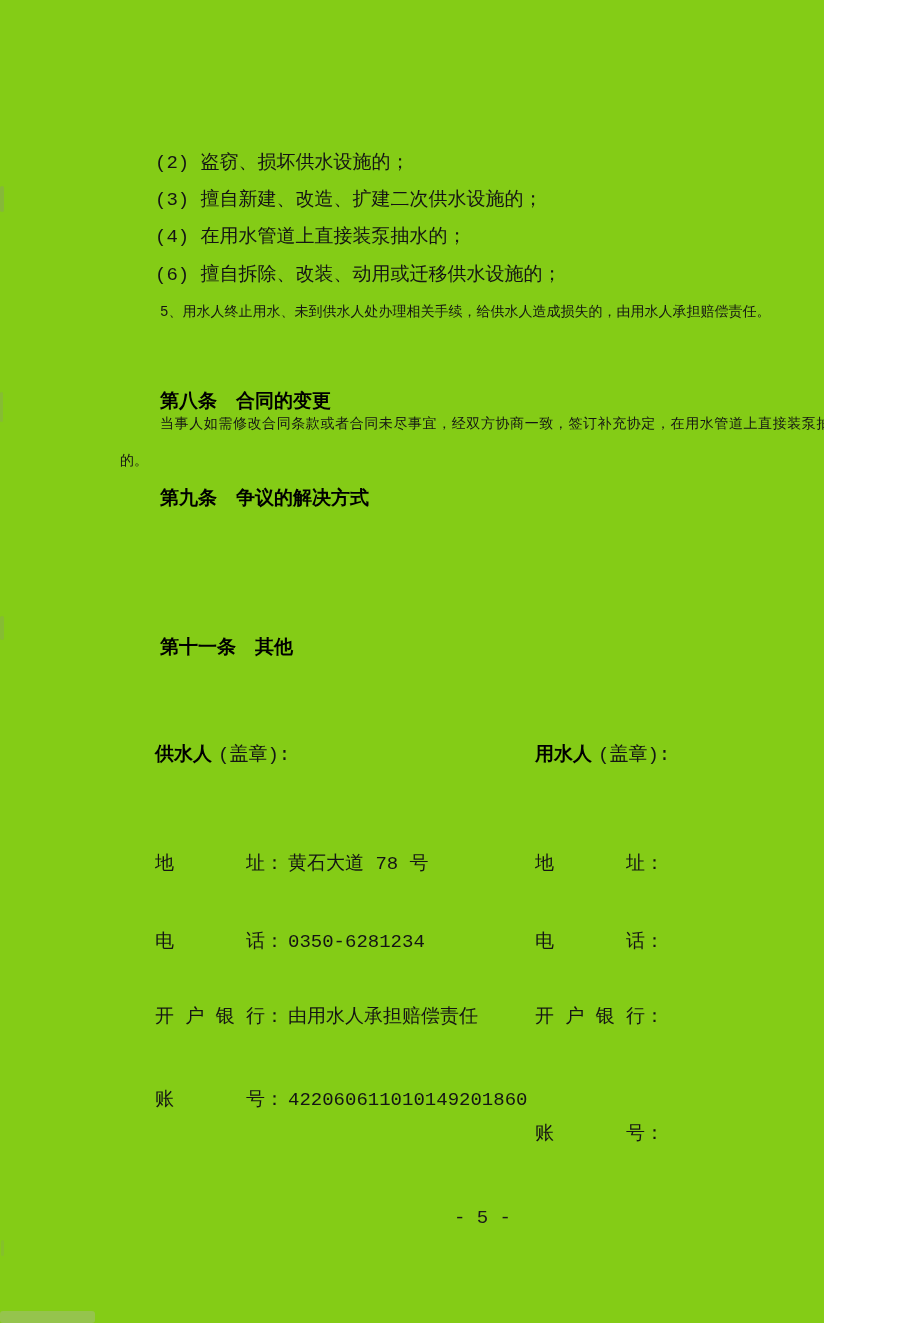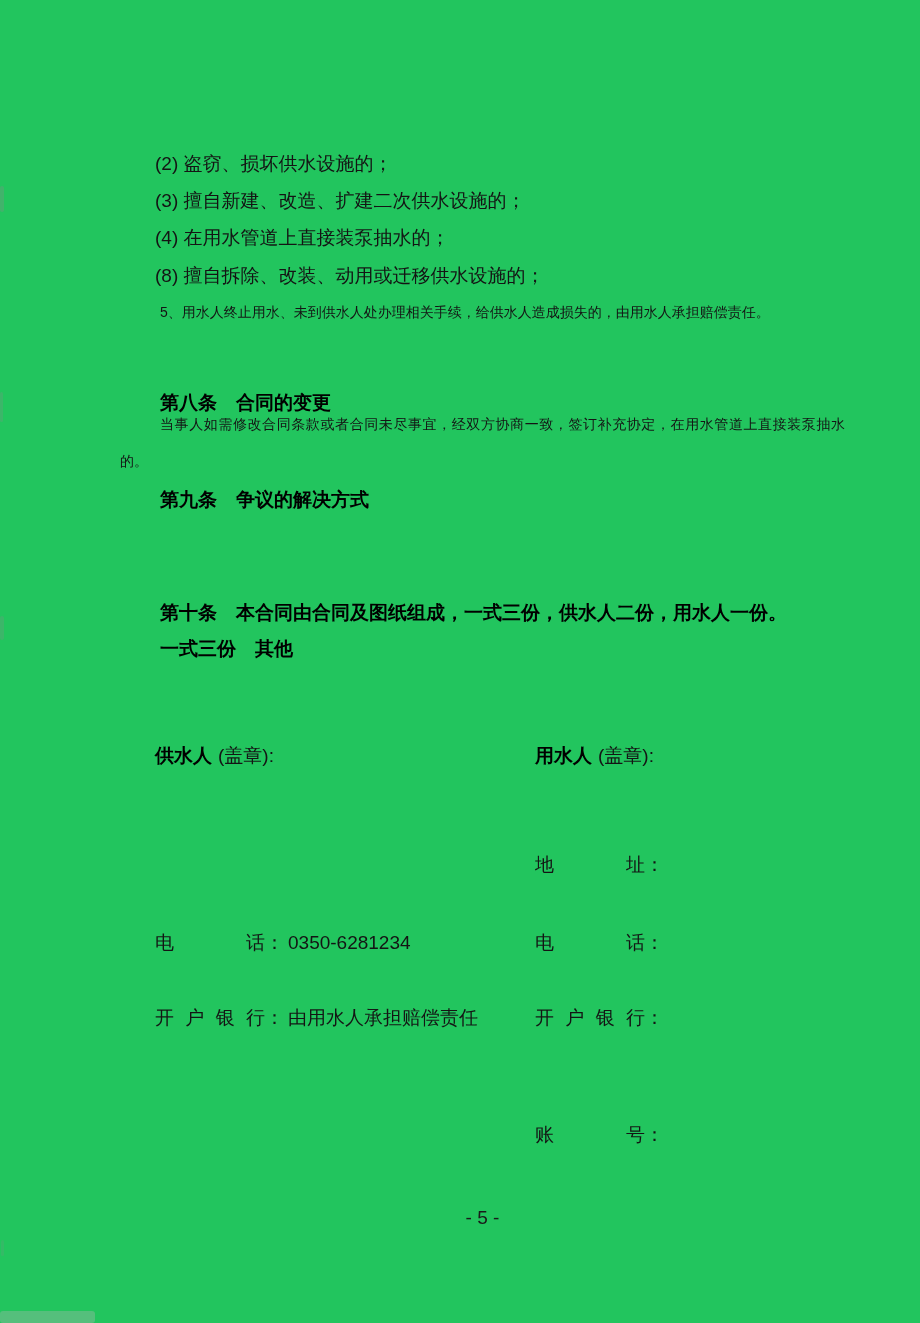--- a/index.html
+++ b/index.html
@@ -2,25 +2,25 @@
 <html><head>
 <meta charset="utf-8">
 <style>
   html, body {
     margin: 0;
     padding: 0;
     background: #ffffff;
   }
   .page {
     position: relative;
-    width: 920px;
+    width: 824px;
     height: 1323px;
-    background: #22c55e;
+    background: #84cc16;
     overflow: hidden;
-    font-family: Liberation Sans, sans-serif;
+    font-family: Liberation Mono, monospace;
     color: #141414;
   }
   .line {
     position: absolute;
     left: 120px;
     width: 725px;
     font-size: 19px;
     line-height: 37.4px;
     white-space: nowrap;
   }
@@ -113,42 +113,47 @@
 
   <div class="artifact a1"></div>
   <div class="artifact a2"></div>
   <div class="artifact a3"></div>
   <div class="artifact a4"></div>
   <div class="artifact blob"></div>
 
   <div class="line clause" style="top:145px">(2) 盗窃、损坏供水设施的；</div>
   <div class="line clause" style="top:182px">(3) 擅自新建、改造、扩建二次供水设施的；</div>
   <div class="line clause" style="top:219px">(4) 在用水管道上直接装泵抽水的；</div>
-  <div class="line clause" style="top:257px">(8) 擅自拆除、改装、动用或迁移供水设施的；</div>
+  <div class="line clause" style="top:257px">(6) 擅自拆除、改装、动用或迁移供水设施的；</div>
 
   <div class="para" style="top:294px">5、用水人终止用水、未到供水人处办理相关手续，给供水人造成损失的，由用水人承担赔偿责任。</div>
 
   <div class="heading" style="top:384px">第八条　合同的变更</div>
   <div class="para" style="top:406px">当事人如需修改合同条款或者合同未尽事宜，经双方协商一致，签订补充协定，在用水管道上直接装泵抽水的。</div>
 
   <div class="heading" style="top:481px">第九条　争议的解决方式</div>
 
-  <div class="heading-wide" style="top:594px">第十条　本合同由合同及图纸组成，一式三份，供水人二份，用水人一份。</div>
 
-  <div class="heading" style="top:630px">一式三份　其他</div>
+  <div class="heading" style="top:630px">第十一条　其他</div>
 
   <div class="sig-line" style="left:155px; top:742px">
     <span class="party">供水人</span><span class="seal">(盖章):</span>
   </div>
 
+  <div class="sig-line" style="left:155px; top:851px">
+    <span class="lbl">地址</span><span class="colon">：</span><span class="val">黄石大道 78 号</span>
+  </div>
   <div class="sig-line" style="left:155px; top:929px">
     <span class="lbl">电话</span><span class="colon">：</span><span class="val">0350-6281234</span>
   </div>
   <div class="sig-line" style="left:155px; top:1004px">
     <span class="lbl">开户银行</span><span class="colon">：</span><span class="val">由用水人承担赔偿责任</span>
+  </div>
+  <div class="sig-line" style="left:155px; top:1087px">
+    <span class="lbl">账号</span><span class="colon">：</span><span class="val">422060611010149201860</span>
   </div>
 
   <div class="sig-line" style="left:535px; top:742px">
     <span class="party">用水人</span><span class="seal">(盖章):</span>
   </div>
 
   <div class="sig-line" style="left:535px; top:851px">
     <span class="lbl">地址</span><span class="colon">：</span><span class="val"></span>
   </div>
   <div class="sig-line" style="left:535px; top:929px">

